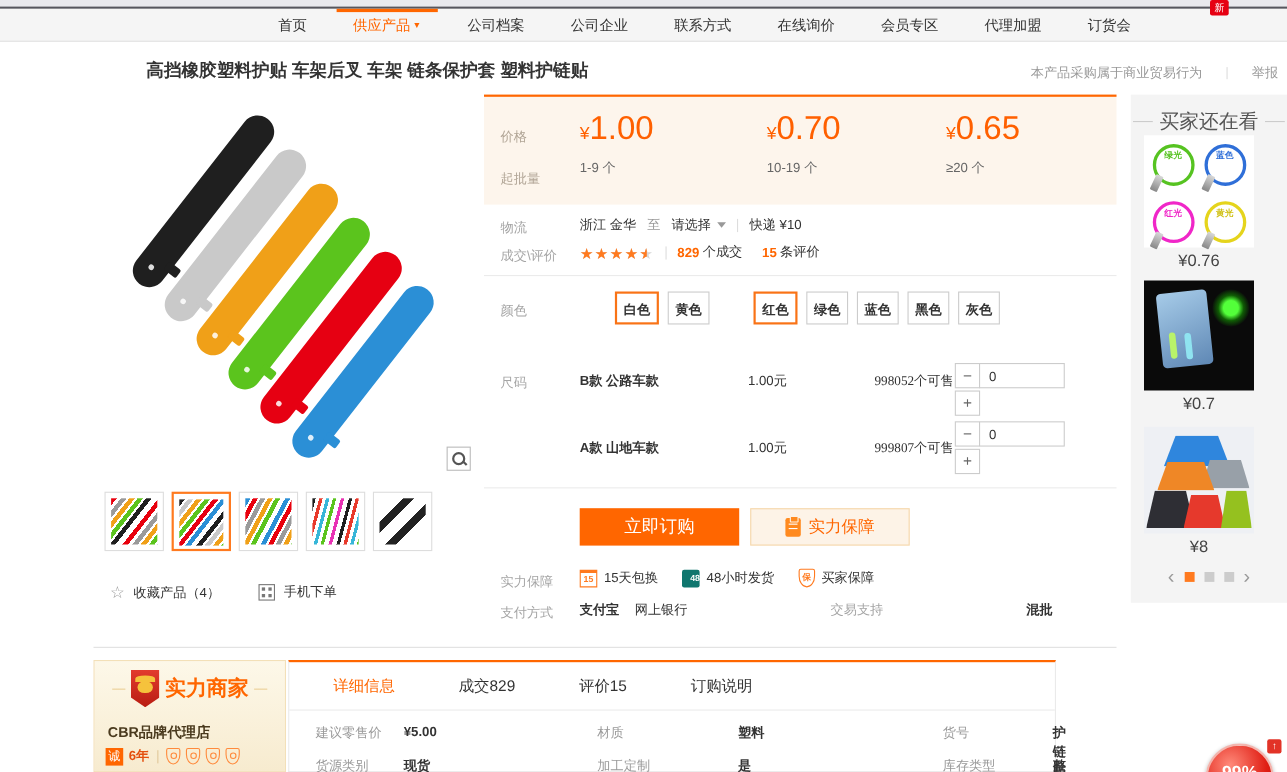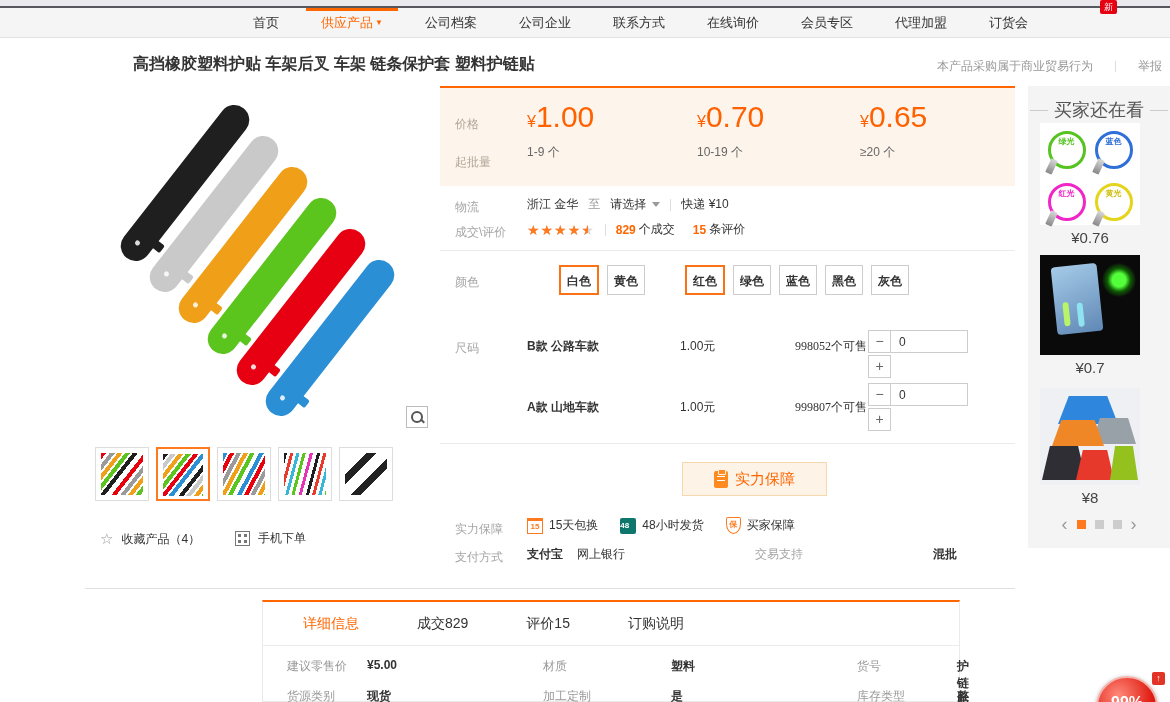--- a/index.html
+++ b/index.html
@@ -94,21 +94,21 @@
              font-size:16px;font-family:inherit;cursor:pointer;}
   .btn-cart{left:682px;top:462px;width:145px;height:34px;background:#fdf3e7;border:1px solid #f5d8ab;color:#ff6600;
             font-size:15px;font-family:inherit;cursor:pointer;display:flex;align-items:center;justify-content:center;gap:7px;box-sizing:border-box;}
   .clip-icon{position:relative;width:14px;height:17px;background:#ff8a1f;border-radius:2px;}
   .clip-icon::before{content:'';position:absolute;left:4px;top:-2px;width:6px;height:4px;background:#ff8a1f;border:1px solid #fdf3e7;border-radius:1px;}
   .clip-icon::after{content:'';position:absolute;left:3px;top:5px;width:8px;height:1.5px;background:#fff;box-shadow:0 4px 0 #fff;}
 
   .g-item{display:flex;align-items:center;gap:6px;margin-right:22px;}
   .cal-icon{width:16px;height:16px;border:1px solid #ff7a1f;border-top:3px solid #ff7a1f;box-sizing:border-box;
             font-size:8px;font-weight:bold;color:#ff7a1f;text-align:center;line-height:11px;background:#fff;}
-  .box48-icon{width:16px;height:16px;background:#0f766e;color:#fff;font-size:8px;font-weight:bold;text-align:left;
+  .box48-icon{width:16px;height:16px;background:#0f766e;color:#fff;font-size:8px;font-weight:bold;text-align:right;
               line-height:16px;border-radius:2px;}
   .shield-icon{width:15px;height:17px;border:1.5px solid #ff7a1f;border-radius:2px 2px 50% 50%/2px 2px 60% 60%;
                box-sizing:border-box;font-size:8px;color:#ff7a1f;font-weight:bold;text-align:center;line-height:14px;background:#fff;}
   .pay-bold{font-weight:bold;margin-right:14px;}
 
   
   .side-panel{left:1028px;top:86px;width:142px;height:462px;background:#f4f4f4;}
   .side-head{position:absolute;left:0;top:12px;width:100%;display:flex;align-items:center;justify-content:center;gap:6px;
              font-size:18px;color:#555;}
   .side-head::before,.side-head::after{content:'';width:18px;height:1px;background:#ccc;}
@@ -301,20 +301,21 @@
     <span class="sku-stock">999807个可售</span>
   </div>
   <div class="abs stepper" style="left:868px;top:383px;">
     <span class="step-btn" style="left:0;top:0;">−</span>
     <input class="qty-input" value="0" style="">
     <span class="step-btn" style="left:0;top:25px;">+</span>
   </div>
 
   <div class="hdiv" style="left:440px;top:443px;width:575px;"></div>
 
+  <button class="abs btn-order">立即订购</button>
   <div class="abs btn-cart">
     <span class="clip-icon"></span>
     <span>实力保障</span>
   </div>
 
   <span class="row-label" style="top:521px;">实力保障</span>
   <div class="flexrow" style="left:527px;top:517px;">
     <span class="g-item">
       <span class="cal-icon">15</span>
       <span>15天包换</span>
@@ -383,20 +384,36 @@
       <span class="chev">‹</span>
       <span class="dot on"></span>
       <span class="dot"></span>
       <span class="dot"></span>
       <span class="chev">›</span>
     </div>
   </div>
 
   <div class="bottom-div"></div>
 
+  <div class="abs seller-card">
+    <div class="seller-top">
+      <span class="bull-flag"></span>
+      <span class="seller-badge">实力商家</span>
+    </div>
+    <div class="seller-name" style="cursor:pointer;">CBR品牌代理店</div>
+    <div class="cred-row">
+      <span class="cheng">诚</span>
+      <span class="years">6年</span>
+      <span class="cred-sep"></span>
+      <span class="mini-shield"></span>
+      <span class="mini-shield"></span>
+      <span class="mini-shield"></span>
+      <span class="mini-shield"></span>
+    </div>
+  </div>
 
   <div class="abs detail-panel">
     <div class="tab-row">
       <span class="tab active">详细信息</span>
       <span class="tab">成交829</span>
       <span class="tab">评价15</span>
       <span class="tab">订购说明</span>
     </div>
     <div class="detail-grid" style="top:56px;">
       <span class="dk">建议零售价</span>

